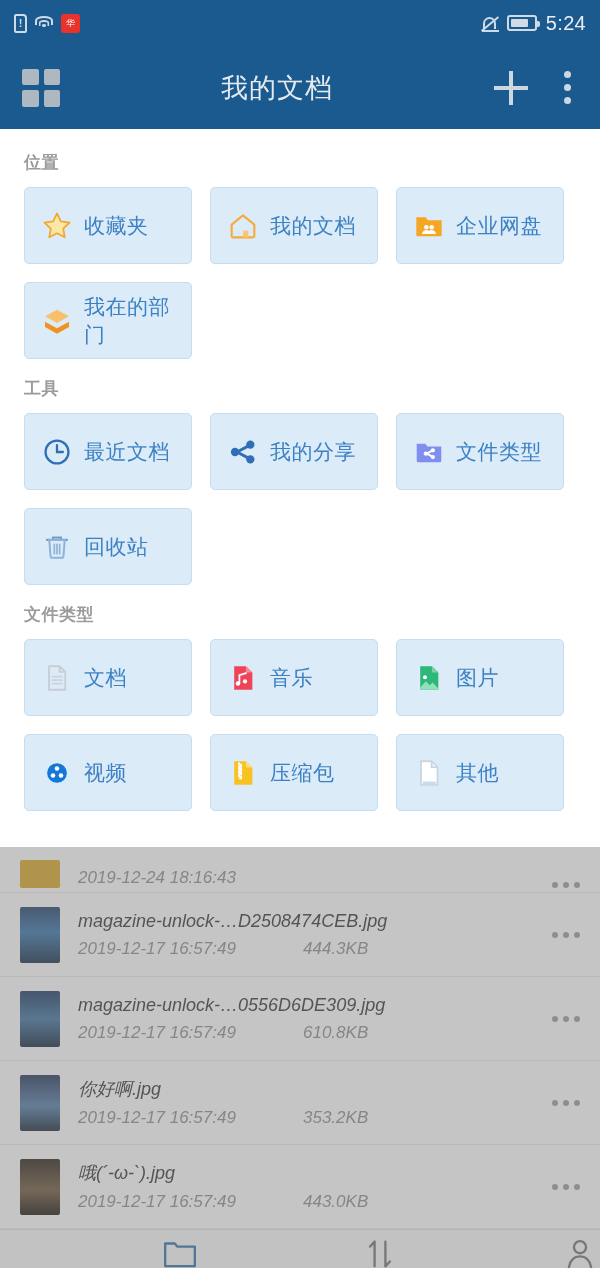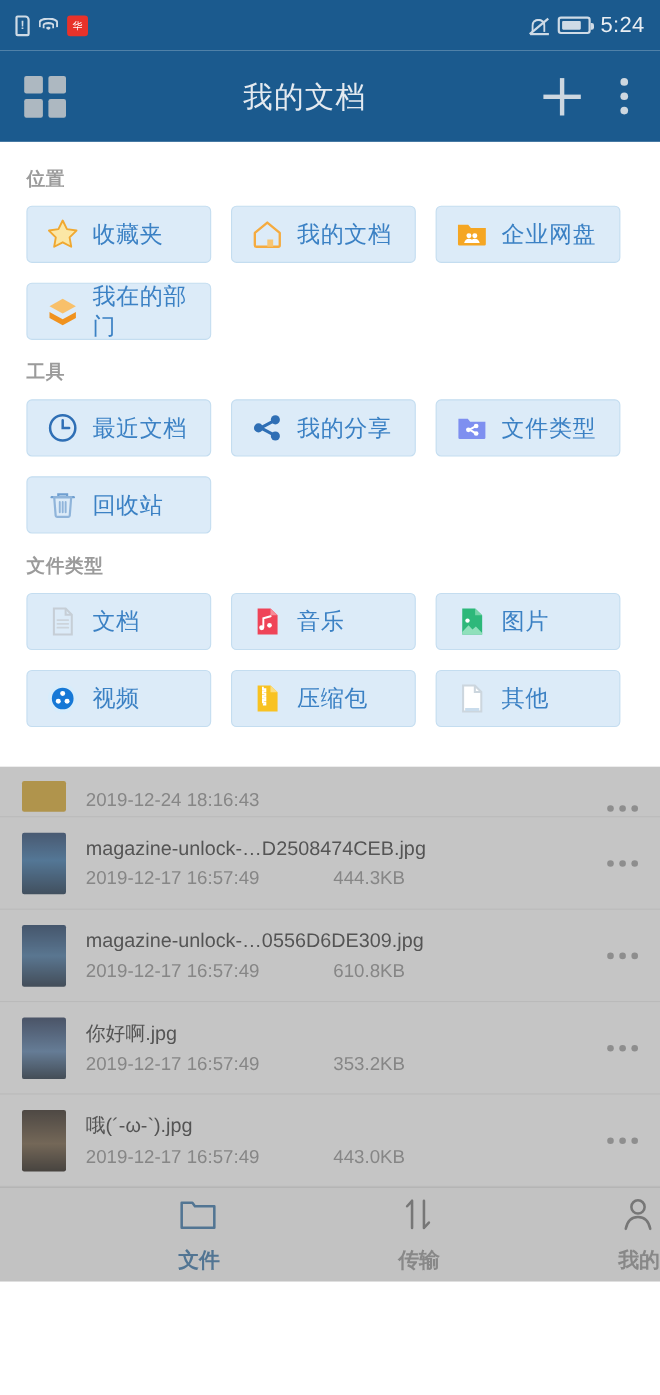--- a/index.html
+++ b/index.html
@@ -60,31 +60,31 @@
   .plus-icon:before{ left:0; right:0; top:15px; height:4px; }
   .plus-icon:after{ top:0; bottom:0; left:15px; width:4px; }
   .dots-icon{ width:8px; display:flex; flex-direction:column; gap:6px; margin-right:6px;}
   .dots-icon span{ width:7px; height:7px; border-radius:50%; background:#cdd7e0; }
 
   
   .panel{ background:#fff; padding:22px 24px 18px 24px; }
   .section-label{ color:#9b9b9b; font-size:17px; margin-bottom:13px; letter-spacing:.5px;font-weight:bold;}
   .chip-row{ display:flex; gap:18px; margin-bottom:18px; flex-wrap:wrap; }
   .chip{
-    width:168px; height:52px; background:#dcebf8; border:1px solid #c4ddf0;
+    width:168px; height:77px; background:#dcebf8; border:1px solid #c4ddf0;
     border-radius:5px; display:flex; align-items:center; padding-left:16px; gap:11px;
   }
   .chip-label{ color:#3b81c4; font-size:21px; letter-spacing:.5px;}
   .chip svg{ display:block; }
   .section{ margin-bottom:6px; }
   .section:last-child{ margin-bottom:0; }
 
   
   .dim-area{ position:relative; background:#fff; }
-  .file-list{ background:#fff; }
+  .file-list{ background:#fff;font-style:italic; }
   .file-row{ display:flex; align-items:center; height:84px; padding:0 20px;
              border-bottom:1px solid #eaeaea; gap:18px; }
   .thumb{ width:40px; height:56px; border-radius:2px; flex:none; }
   .fr-main{ flex:1; min-width:0; }
   .fr-name{ font-size:18px; color:#2f2f2f; white-space:nowrap; overflow:hidden;
             text-overflow:ellipsis; margin-bottom:7px; }
   .fr-meta{ display:flex; font-size:17px; color:#8b8b8b; }
   .fr-date{ width:225px; }
   .fr-more{ display:flex; gap:5px; padding-left:8px; }
   .fr-more span{ width:6px; height:6px; border-radius:50%; background:#9a9a9a; }

